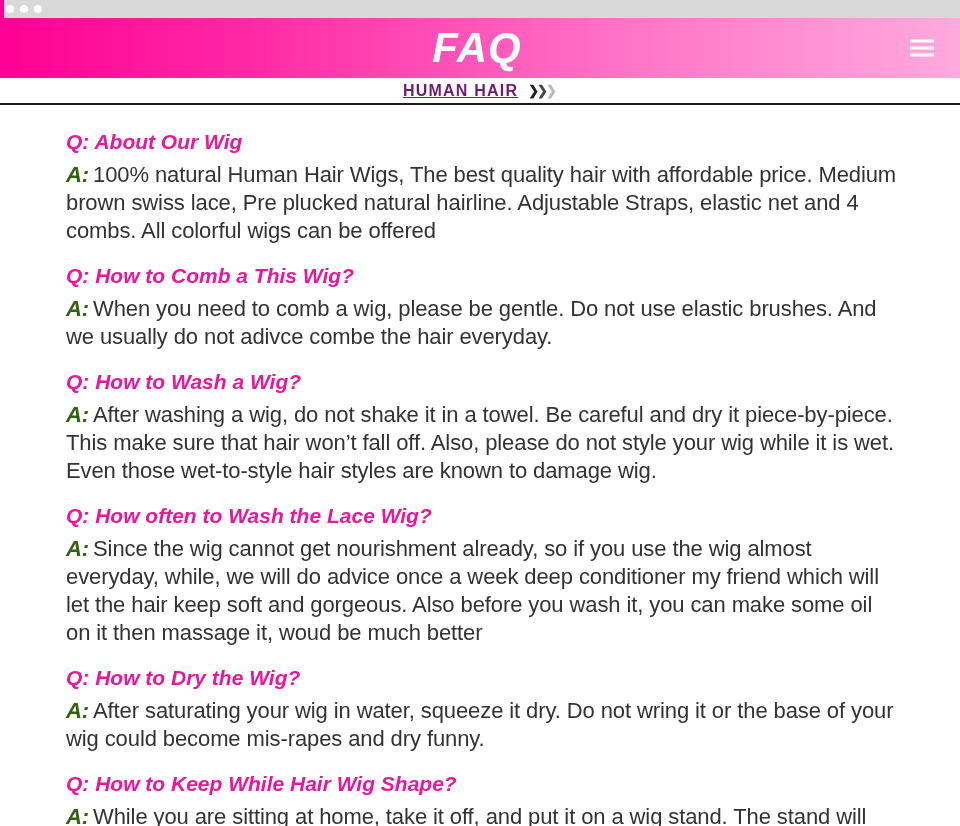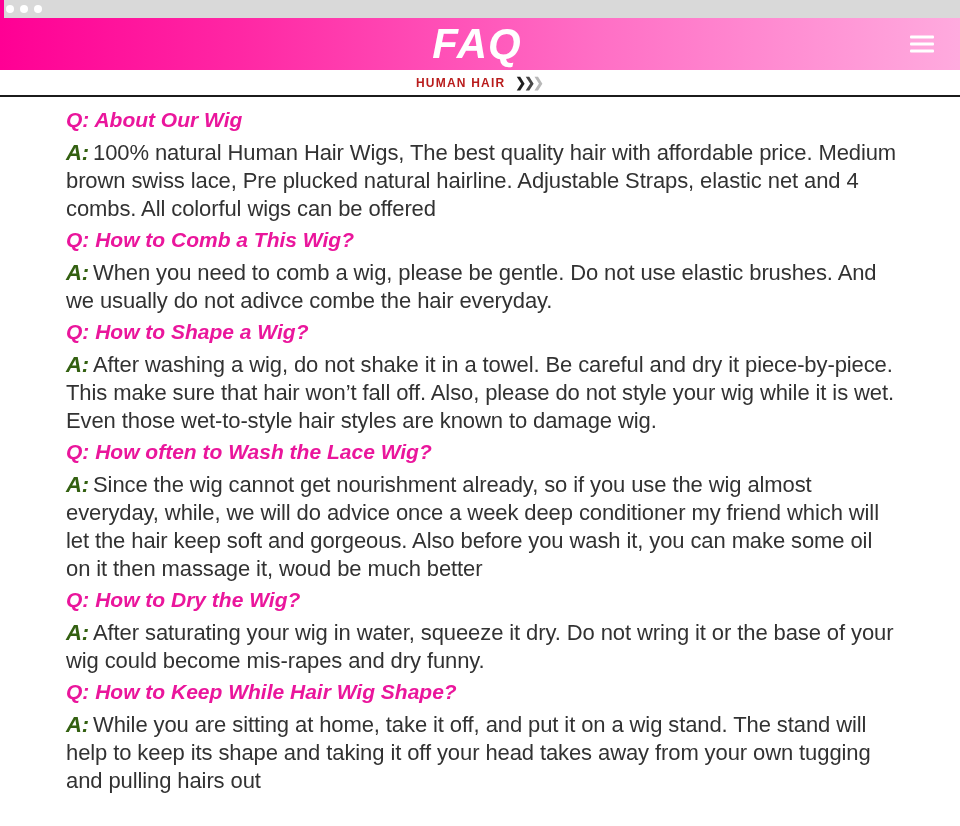--- a/index.html
+++ b/index.html
@@ -24,21 +24,21 @@
   }
   .titlebar .dot {
     position: absolute; top: 5px;
     width: 8px; height: 8px; border-radius: 50%;
     background: #ffffff;
   }
   .dot1 { left: 6px; } .dot2 { left: 20px; } .dot3 { left: 34px; }
 
   
   .header {
-    height: 52px;
+    height: 60px;
     background: linear-gradient(90deg, #ff0094 0%, #ff27a4 25%, #ff6ec5 62%, #ffaade 100%);
     display: flex; align-items: center; justify-content: center;
     position: relative;
   }
   .faq-title {
     color: #ffffff;
     font-size: 42px;
     font-weight: bold;
     font-style: italic;
     letter-spacing: 1px;
@@ -58,44 +58,45 @@
   }
 
   
   .subheader {
     height: 25px;
     background: #ffffff;
     display: flex; align-items: center; justify-content: center;
   }
   .subheader-link { display: flex; align-items: center; cursor: pointer; }
   .subheader-label {
-    font-size: 12px;
+    font-size: 16px;
     font-weight: bold;
     letter-spacing: 1.2px;
-    color: #b91c1c;
+    color: #701a75;
+    text-decoration: underline;
   }
   .chevrons { margin-left: 12px; display: flex; }
   .chev { font-size: 13px; font-weight: bold; line-height: 1; margin-left: -2px; }
   .chev1 { color: #1e1e1e; }
   .chev2 { color: #474747; }
   .chev3 { color: #b8b8b8; }
 
   .divider { height: 2px; background: #1b1b1b; }
 
   
   .content {
     padding: 6px 60px 30px 66px;
   }
   .qa h2.q {
     color: #ea169c;
     font-size: 21px;
     font-weight: bold;
     font-style: italic;
     line-height: 26px;
-    margin: 4px 0 6px 0;
+    margin: 18px 0 6px 0;
   }
   .qa p.a {
     color: #323232;
     font-size: 22px;
     line-height: 28px;
     letter-spacing: -0.1px;
   }
   .qa .ap {
     color: #336011;
     font-weight: bold;
@@ -142,21 +143,21 @@
     <h2 class="q"><span class="qp">Q:</span> <span>About Our Wig</span></h2>
     <p class="a"><span class="ap">A:</span><span>100% natural Human Hair Wigs, The best quality hair with affordable price. Medium brown swiss lace, Pre plucked natural hairline. Adjustable Straps, elastic net and 4 combs. All colorful wigs can be offered</span></p>
   </section>
 
   <section class="qa">
     <h2 class="q"><span class="qp">Q:</span> <span>How to Comb a This Wig?</span></h2>
     <p class="a"><span class="ap">A:</span><span>When you need to comb a wig, please be gentle. Do not use elastic brushes. And we usually do not adivce combe the hair everyday.</span></p>
   </section>
 
   <section class="qa">
-    <h2 class="q"><span class="qp">Q:</span> <span>How to Shape a Wig?</span></h2>
+    <h2 class="q"><span class="qp">Q:</span> <span>How to Wash a Wig?</span></h2>
     <p class="a"><span class="ap">A:</span><span>After washing a wig, do not shake it in a towel. Be careful and dry it piece-by-piece. This make sure that hair won’t fall off. Also, please do not style your wig while it is wet. Even those wet-to-style hair styles are known to damage wig.</span></p>
   </section>
 
   <section class="qa">
     <h2 class="q"><span class="qp">Q:</span> <span>How often to Wash the Lace Wig?</span></h2>
     <p class="a"><span class="ap">A:</span><span>Since the wig cannot get nourishment already, so if you use the wig almost everyday, while, we will do advice once a week deep conditioner my friend which will let the hair keep soft and gorgeous. Also before you wash it, you can make some oil on it then massage it, woud be much better</span></p>
   </section>
 
   <section class="qa">
     <h2 class="q"><span class="qp">Q:</span> <span>How to Dry the Wig?</span></h2>

